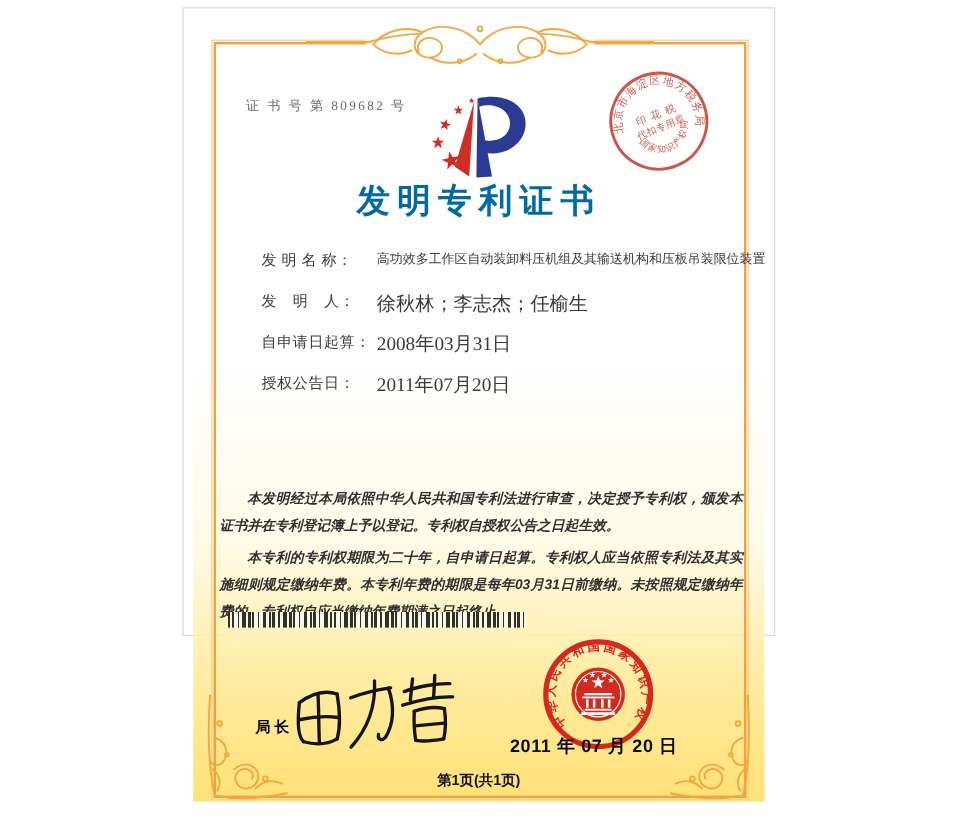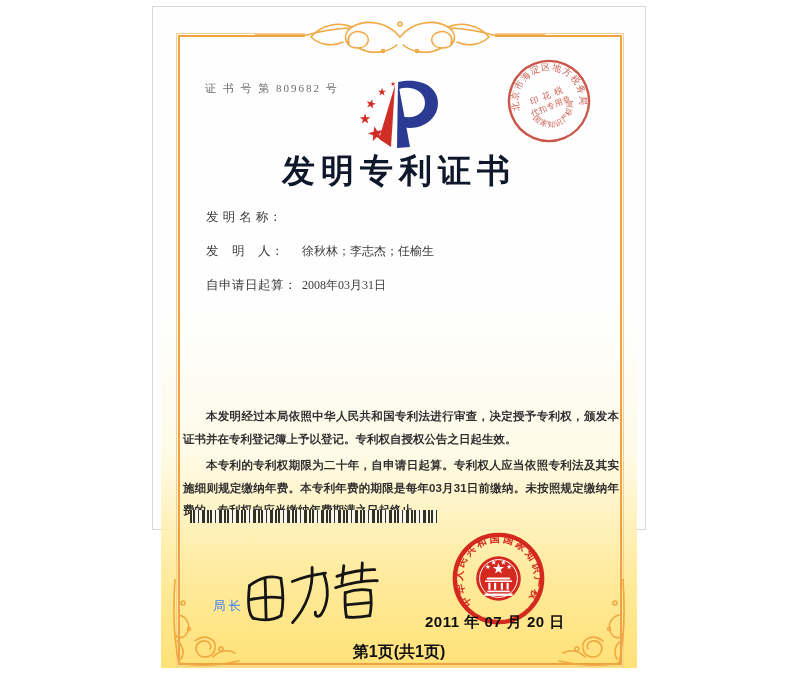--- a/index.html
+++ b/index.html
@@ -22,55 +22,55 @@
   }
   .ornament{position:absolute;z-index:2;}
   .cert-no{
     position:absolute;left:52px;top:74px;z-index:3;
     font-size:11px;letter-spacing:2px;color:#6b6b6b;
   }
   .logo{position:absolute;left:200px;top:70px;z-index:3;}
   .tax-seal{position:absolute;left:352px;top:50px;z-index:3;opacity:.85;}
   .title{
     position:absolute;left:0;right:0;top:142px;z-index:3;text-align:center;
-    font-size:33px;letter-spacing:6px;color:#0f172a;font-weight:600;
+    font-size:28px;letter-spacing:6px;color:#0369a1;font-weight:600;
   }
   .fields{position:absolute;left:53px;right:24px;top:202px;z-index:3;color:#3a3a3a;}
   .frow{height:34px;display:flex;align-items:flex-start;white-space:nowrap;}
-  .flabel{flex:0 0 96px;font-size:12.5px;letter-spacing:.5px;}
-  .fvalue{font-size:12px;}
+  .flabel{flex:0 0 96px;font-size:12.5px;letter-spacing:.5px;margin-left:12px;}
+  .fvalue{font-size:16px;}
   .frow.long .fvalue{font-size:10.8px;letter-spacing:0;}
   .paras{position:absolute;left:30px;right:26px;top:398px;z-index:3;}
   .paras p{
     margin:0;text-indent:2em;text-align:justify;
     font-family:"Liberation Sans","DejaVu Sans",sans-serif;
-    font-size:11.5px;line-height:22.5px;font-weight:600;color:#2f2f2f;
+    font-size:11.5px;line-height:22.5px;font-weight:600;color:#2f2f2f;font-style:italic;
   }
   .paras p + p{margin-top:4px;}
   .barcode{
     position:absolute;left:37px;top:503px;width:247px;height:13px;z-index:3;
     background:repeating-linear-gradient(90deg,
       #32321f 0 2px,#f6f6ef 2px 3px,#32321f 3px 5px,#f6f6ef 5px 8px,
       #32321f 8px 9px,#f6f6ef 9px 12px,#32321f 12px 15px,#f6f6ef 15px 17px);
   }
   .director{
     position:absolute;left:60px;top:591px;z-index:3;
-    font-size:12.5px;letter-spacing:3px;color:#3b82f6;
+    font-size:12.5px;letter-spacing:3px;color:#000000;font-weight:bold;
   }
   .signature{position:absolute;left:86px;top:552px;z-index:4;}
   .official-seal{position:absolute;left:297px;top:523px;z-index:3;}
   .issue-date{
     position:absolute;left:272px;top:606px;width:160px;z-index:5;
     font-family:"Liberation Sans","DejaVu Sans",sans-serif;
     font-size:15px;font-weight:bold;color:#0d0d0d;letter-spacing:.5px;
   }
   .page-footer{
     position:absolute;left:0;right:0;top:635px;z-index:5;text-align:center;
     font-family:"Liberation Sans","DejaVu Sans",sans-serif;
-    font-size:16px;font-weight:bold;color:#111;
+    font-size:12px;font-weight:bold;color:#111;
   }
   .sr{position:absolute;width:1px;height:1px;overflow:hidden;clip:rect(0 0 0 0);white-space:nowrap;}
   svg text{font-family:"Liberation Sans","DejaVu Sans",sans-serif;}
 </style>
 </head>
 <body>
 
 <div class="paper">
 
   <div class="gradient"></div>
@@ -154,28 +154,33 @@
       <text x="0" y="-3" text-anchor="middle" font-size="8.5" fill="#c23a2c" letter-spacing="1">印 花 税</text>
       <text x="0" y="8" text-anchor="middle" font-size="8" fill="#c23a2c" letter-spacing="0.5">代扣专用章</text>
     </g>
   </svg>
 
   <div class="title">发明专利证书</div>
 
   <div class="fields">
     <div class="frow long">
       <span class="flabel">发 明 名 称：</span>
+      <span class="fvalue">高功效多工作区自动装卸料压机组及其输送机构和压板吊装限位装置</span>
     </div>
     <div class="frow">
       <span class="flabel">发　明　人：</span>
       <span class="fvalue">徐秋林；李志杰；任榆生</span>
     </div>
     <div class="frow">
       <span class="flabel">自申请日起算：</span>
       <span class="fvalue">2008年03月31日</span>
+    </div>
+    <div class="frow">
+      <span class="flabel">授权公告日：</span>
+      <span class="fvalue">2011年07月20日</span>
     </div>
   </div>
 
   <div class="paras">
     <p>本发明经过本局依照中华人民共和国专利法进行审查，决定授予专利权，颁发本证书并在专利登记簿上予以登记。专利权自授权公告之日起生效。</p>
     <p>本专利的专利权期限为二十年，自申请日起算。专利权人应当依照专利法及其实施细则规定缴纳年费。本专利年费的期限是每年03月31日前缴纳。未按照规定缴纳年费的，专利权自应当缴纳年费期满之日起终止。</p>
   </div>
 
   <div class="barcode"></div>
 

